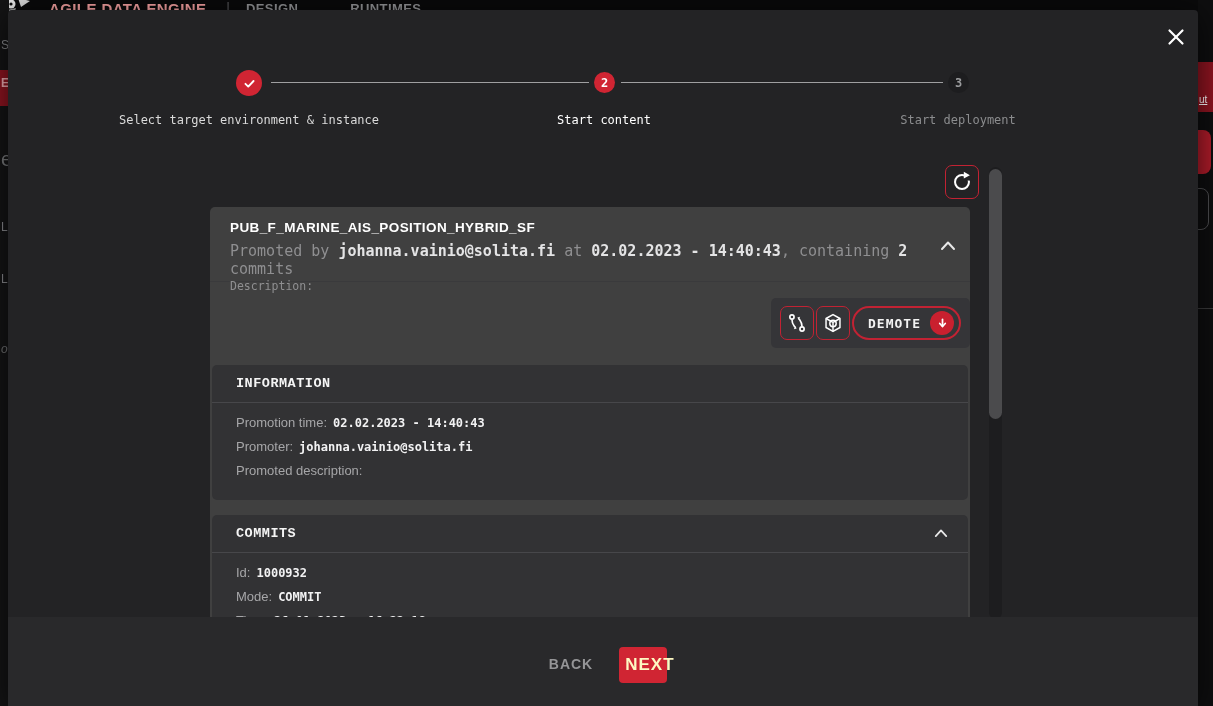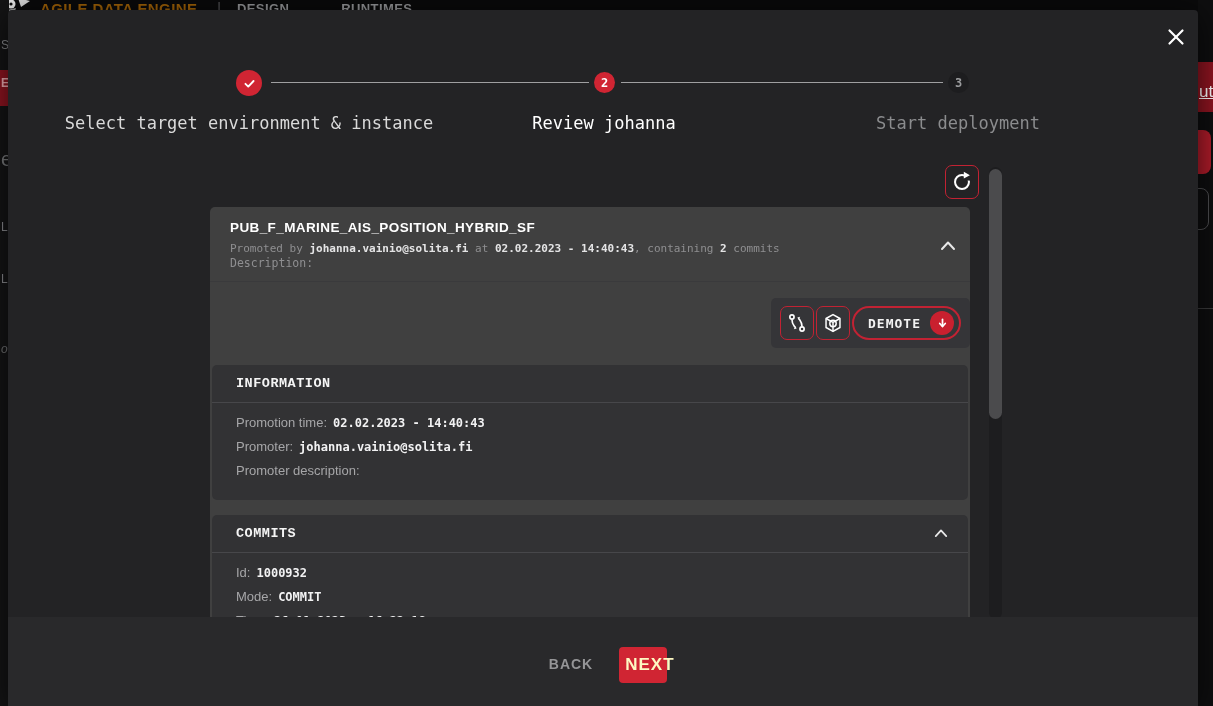--- a/index.html
+++ b/index.html
@@ -6,35 +6,35 @@
   body{
     width:1213px;height:706px;overflow:hidden;position:relative;
     background:#101011;font-family:"Liberation Sans",sans-serif;
     -webkit-font-smoothing:antialiased;
   }
 
   
   .topbar{position:absolute;top:0;left:0;width:100%;height:16px;background:#0a0a0b;
           display:flex;align-items:center;z-index:1;}
   .logo{margin-left:5px;flex:0 0 auto;}
-  .brand{color:#a16207;font-weight:bold;font-size:15px;letter-spacing:.4px;margin-left:9px;white-space:nowrap;}
+  .brand{color:#fca5a5;font-weight:bold;font-size:15px;letter-spacing:.4px;margin-left:18px;white-space:nowrap;}
   .pipe{color:#5a5a5c;margin:0 16px 0 20px;font-size:14px;}
   .nav-item{color:#96979a;font-weight:bold;font-size:13px;letter-spacing:.4px;
             display:flex;align-items:flex-end;gap:6px;margin-right:36px;background:none;border:none;
             font-family:"Liberation Sans",sans-serif;cursor:pointer;padding:0;}
   .bg-left{position:absolute;left:0;top:0;width:9px;height:100%;z-index:1;background:#141415;}
   .bg-redbar-left{position:absolute;left:0;top:70px;width:9px;height:36px;background:#8d1420;}
   .frag{position:absolute;left:1px;color:#86878a;font-size:12px;}
   .frag-s{top:38px;}.frag-E{top:76px;color:#e9aab0;font-weight:bold;}
   .frag-e{top:148px;font-size:20px;color:#77787a;}
   .frag-l1{top:220px;}.frag-l2{top:272px;}
   .frag-o{top:342px;font-style:italic;color:#6f7072;}
   .bg-right{position:absolute;right:0;top:0;width:15px;height:100%;z-index:1;background:#0e0e0f;}
   .bg-redbar-right{position:absolute;right:0;top:62px;width:15px;height:50px;background:#8d1420;}
-  .logout-link{position:absolute;top:20px;left:1px;color:#ffffff;font-size:17px;
+  .logout-link{position:absolute;top:32px;left:1px;color:#ffffff;font-size:10px;
                text-decoration:underline;background:none;border:none;cursor:pointer;padding:0;
                font-family:"Liberation Sans",sans-serif;}
   .bg-red-button{position:absolute;right:2px;top:130px;width:26px;height:44px;background:#ad1b29;border-radius:8px;}
   .bg-outline-box{position:absolute;right:4px;top:188px;width:22px;height:40px;border:1px solid #4d4d4f;border-radius:8px;}
   .bg-divider{position:absolute;right:0;top:308px;width:15px;height:1px;background:#3a3a3b;}
 
   
   .modal{position:absolute;left:8px;top:10px;width:1190px;height:696px;background:#232325;
          border-radius:4px 4px 0 0;box-shadow:0 4px 30px rgba(0,0,0,.65);z-index:2;}
   .close-btn{position:absolute;top:12px;left:1153px;width:30px;height:30px;background:none;border:none;
@@ -46,37 +46,37 @@
   .stepper{position:absolute;top:0;left:0;width:100%;height:130px;}
   .step-line{position:absolute;top:72px;height:1px;background:#9f9fa1;}
   .line-1{left:263px;width:318px;}
   .line-2{left:613px;width:322px;}
   .step-circle{position:absolute;border-radius:50%;display:flex;align-items:center;justify-content:center;
                font-family:"DejaVu Sans Mono",monospace;font-weight:bold;font-size:12px;}
   .step-1{left:228px;top:60px;width:26px;height:26px;background:#d02533;}
   .step-2{left:586px;top:62px;width:21px;height:21px;background:#d02533;color:#fff;}
   .step-3{left:940px;top:62px;width:21px;height:21px;background:#1d1d1f;color:#9a9b9d;}
   .step-label{position:absolute;top:103px;width:420px;text-align:center;
-              font-family:"DejaVu Sans Mono",monospace;font-size:17px;}
+              font-family:"DejaVu Sans Mono",monospace;font-size:12px;}
   .sl-1{left:31px;color:#dadada;}
   .sl-2{left:386px;color:#ffffff;}
   .sl-3{left:740px;color:#8b8c8e;}
 
   
   .refresh-btn{position:absolute;left:937px;top:155px;width:34px;height:34px;border:1.5px solid #c22233;
                border-radius:7px;background:transparent;display:flex;align-items:center;justify-content:center;
                cursor:pointer;padding:0;}
   .scrollbar{position:absolute;left:981px;top:157px;width:13px;height:452px;background:#1d1d1f;border-radius:7px;}
   .scrollbar-thumb{position:absolute;left:0;top:2px;width:13px;height:250px;background:#4b4b4d;border-radius:7px;}
 
   
   .card{position:absolute;left:202px;top:197px;width:760px;height:452px;background:#404040;border-radius:5px;}
   .card-header{position:relative;padding:13px 20px 0 20px;height:61px;border-bottom:1px solid #3a3a3c;}
   .card-title{color:#ffffff;font-weight:bold;font-size:13.5px;letter-spacing:.4px;}
-  .card-sub{margin-top:7px;font-family:"DejaVu Sans Mono",monospace;font-size:11px;color:#8f8f91;}
+  .card-sub{margin-top:7px;font-family:"DejaVu Sans Mono",monospace;font-size:15px;color:#8f8f91;}
   .card-sub b{color:#e4e4e5;}
   .card-desc{margin-top:1px;font-family:"DejaVu Sans Mono",monospace;font-size:11.5px;color:#8f8f91;}
   .collapse-btn{position:absolute;right:8px;top:24px;width:28px;height:28px;background:none;border:none;
                 display:flex;align-items:center;justify-content:center;cursor:pointer;padding:0;}
 
   
   .toolbar{position:absolute;right:0;top:91px;height:50px;background:#353538;border-radius:5px;
            display:flex;align-items:center;gap:2px;padding:0 9px;}
   .icon-btn{width:34px;height:34px;border:1.5px solid #c22233;border-radius:7px;background:transparent;
             display:flex;align-items:center;justify-content:center;cursor:pointer;padding:0;}
@@ -174,21 +174,21 @@
       <div class="step-line line-1"></div>
       <div class="step-line line-2"></div>
       <div class="step-circle step-1">
         <svg width="15" height="15" viewBox="0 0 24 24">
           <polyline points="5.5,12.5 10,17 18.5,8" fill="none" stroke="#ffffff" stroke-width="3" stroke-linecap="round" stroke-linejoin="round"></polyline>
         </svg>
       </div>
       <div class="step-circle step-2">2</div>
       <div class="step-circle step-3">3</div>
       <div class="step-label sl-1">Select target environment &amp; instance</div>
-      <div class="step-label sl-2">Review johanna</div>
+      <div class="step-label sl-2">Start content</div>
       <div class="step-label sl-3">Start deployment</div>
     </div>
 
     <button class="refresh-btn">
       <svg width="22" height="22" viewBox="0 0 24 24">
         <circle cx="12" cy="12" r="7.6" fill="none" stroke="#ffffff" stroke-width="2.2"></circle>
         <rect x="14.4" y="0" width="10" height="10.4" fill="#232325"></rect>
         <polygon points="14,0.8 14,8.2 20.6,4.5" fill="#ffffff"></polygon>
       </svg>
     </button>
@@ -239,21 +239,21 @@
         </button>
       </div>
 
       <div class="section sec-info">
         <div class="section-header">
           <span class="section-title">INFORMATION</span>
         </div>
         <div class="section-body">
           <div class="row"><span class="lbl">Promotion time:</span><span class="val">02.02.2023 - 14:40:43</span></div>
           <div class="row"><span class="lbl">Promoter:</span><span class="val">johanna.vainio@solita.fi</span></div>
-          <div class="row"><span class="lbl">Promoter description:</span><span class="val"></span></div>
+          <div class="row"><span class="lbl">Promoted description:</span><span class="val"></span></div>
         </div>
       </div>
 
       <div class="section sec-commits">
         <div class="section-header">
           <span class="section-title">COMMITS</span>
           <button class="sec-collapse">
             <svg width="14" height="10" viewBox="0 0 16 11">
               <polyline points="2,9 8,2.5 14,9" fill="none" stroke="#e8e8e8" stroke-width="2" stroke-linecap="round" stroke-linejoin="round"></polyline>
             </svg>

